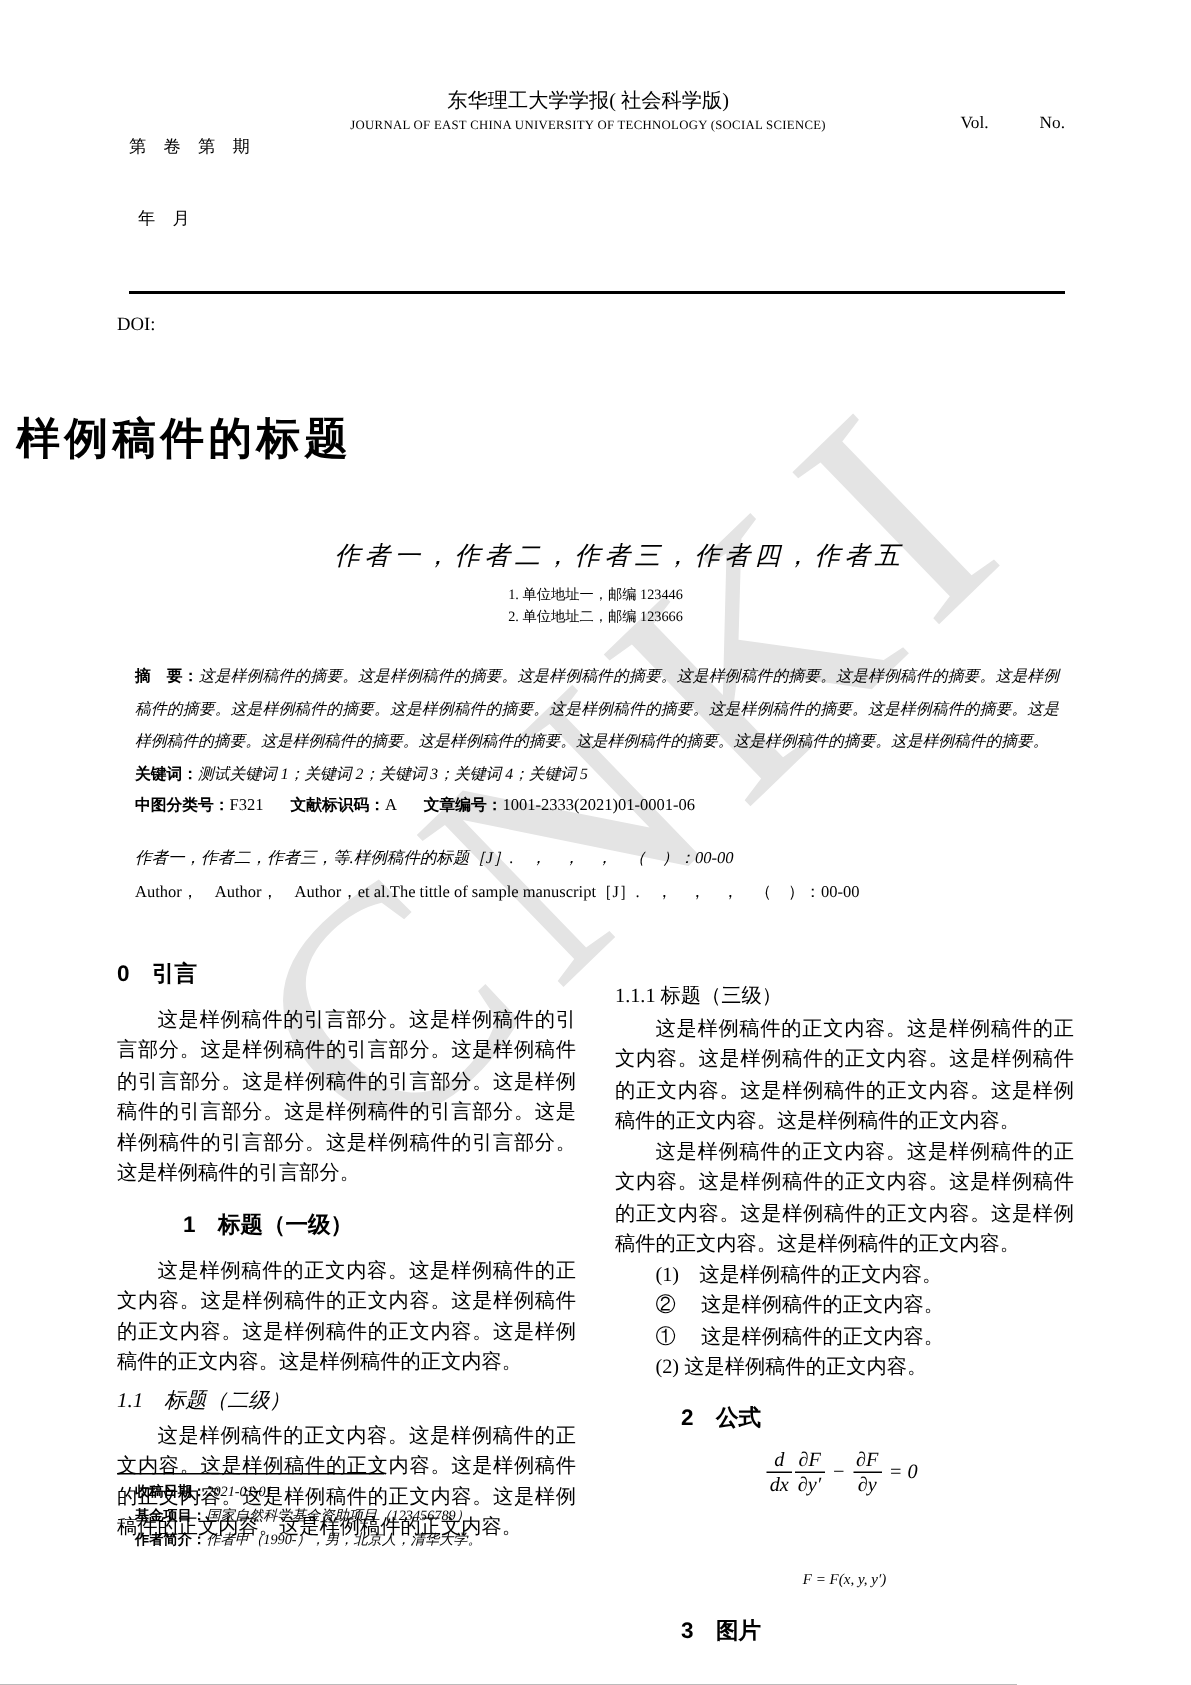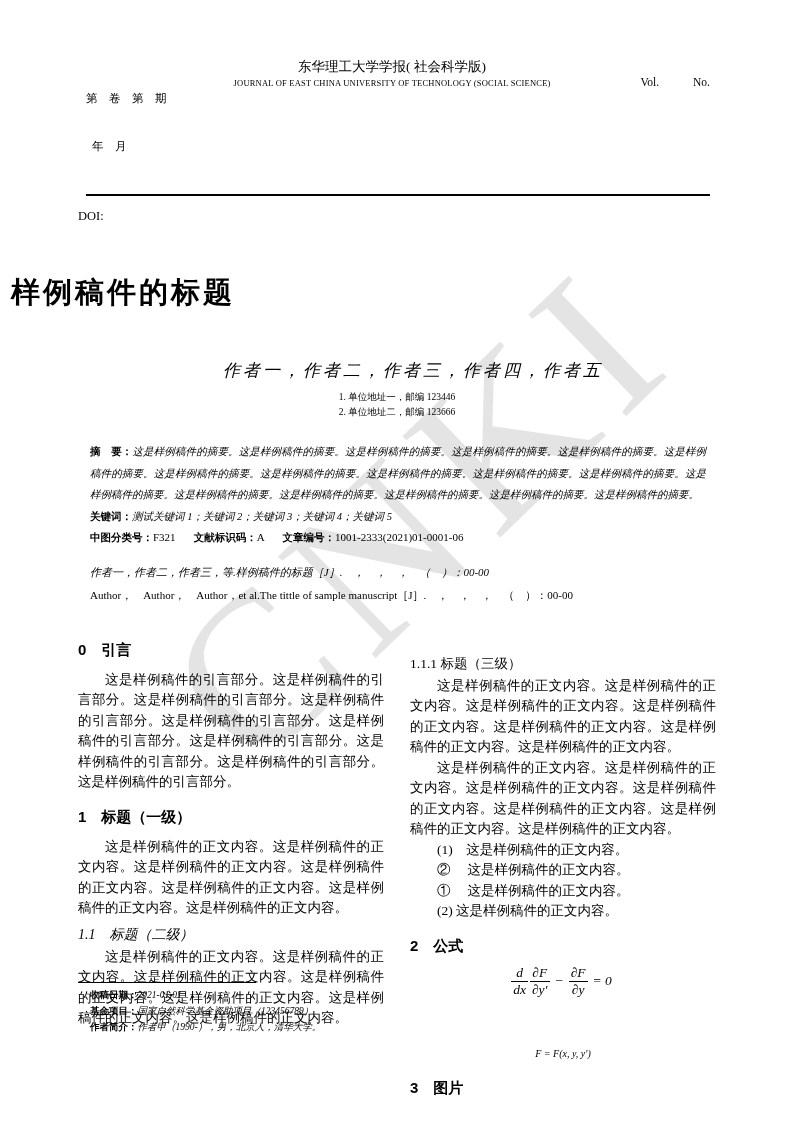--- a/index.html
+++ b/index.html
@@ -67,21 +67,21 @@
   .columns{
     margin:32px 78px 0 78px;display:flex;gap:26px;
     height:520px;align-items:flex-start;
   }
   .col{width:306px;font-size:13.5px;line-height:20.5px;text-align:justify;}
   .col p{margin:0;text-indent:2em;}
   h2.l1{
     font-family:"Liberation Sans","DejaVu Sans",sans-serif;
     font-size:15px;font-weight:bold;margin:0 0 9px 0;line-height:22px;text-align:left;
   }
-  h2.l1.mt{margin-top:13px;}
+  h2.l1.mt{margin-top:13px;margin-left:44px;}
   h3.l2{
     font-size:14px;font-weight:normal;font-style:italic;
     margin:5px 0 2px 0;line-height:21px;text-align:left;
   }
   h4.l3{font-size:13.5px;font-weight:normal;margin:14px 0 2px 0;line-height:21px;text-align:left;}
   .listline{text-indent:2em;}
   
   .formula-wrap{margin:8px 0 6px 0;text-align:center;text-indent:0;}
   .formula{font-style:italic;font-size:13.5px;line-height:normal;margin-bottom:8px;}
   .frac{display:inline-block;vertical-align:middle;text-align:center;margin:0 1px;}

